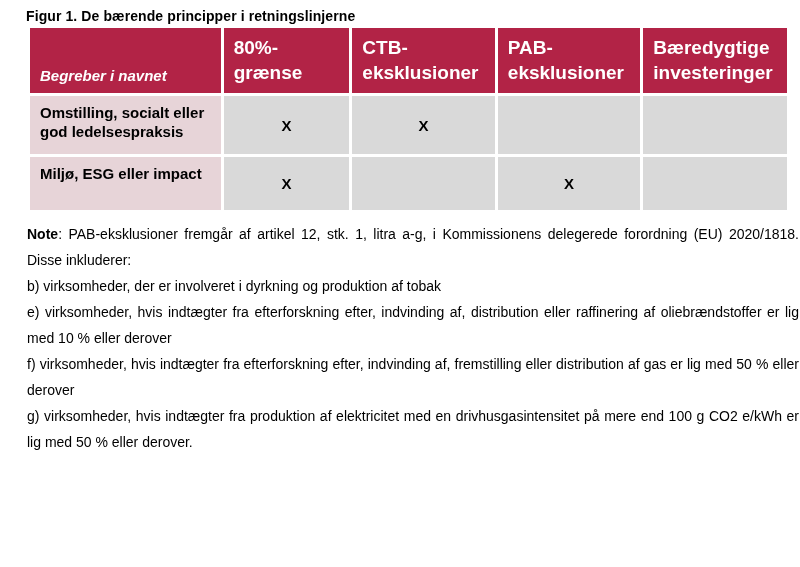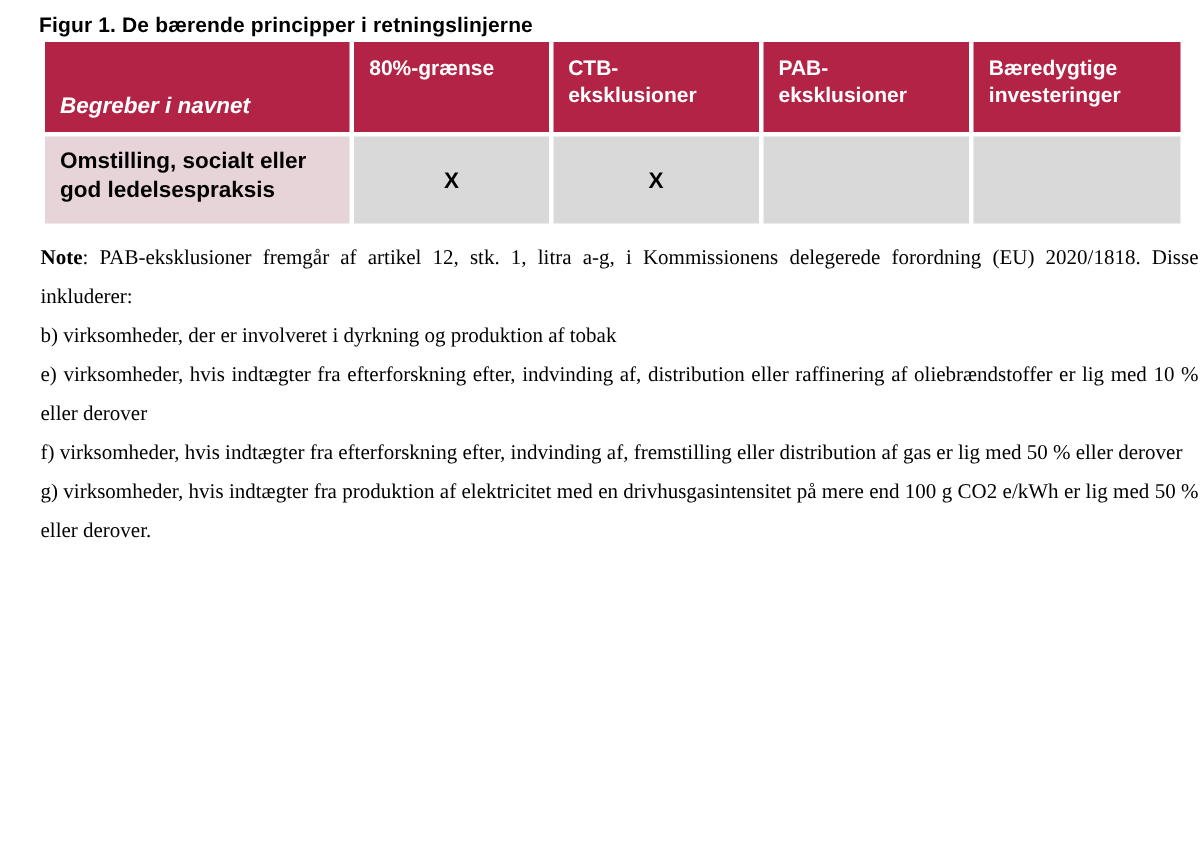--- a/index.html
+++ b/index.html
@@ -29,21 +29,21 @@
     border-spacing: 3px;
     margin-left: 1px;
   }
   table.principles th, table.principles td {
     box-sizing: border-box;
     padding: 8px 10px;
   }
   th.hdr {
     background: #b22346;
     color: #ffffff;
-    font-size: 14px;
+    font-size: 19px;
     font-weight: bold;
     text-align: left;
     vertical-align: top;
     width: 146px;
     line-height: 1.3;
   }
   th.hdr.corner {
     width: 223px;
     vertical-align: bottom;
     font-style: italic;
@@ -70,21 +70,20 @@
   tr.r3 { height: 28px; }
   .note {
     margin: 8px 0 0 1px;
     width: 772px;
     font-size: 14px;
   }
   .note p {
     margin: 0;
     line-height: 26px;
     text-align: justify;
-    font-family: Liberation Serif, serif;
   }
   .note b { font-weight: bold; }
 </style>
 </head>
 <body>
 
 <div class="page">
 
   <div class="figure-title">Figur 1. De bærende principper i retningslinjerne</div>
 
@@ -99,20 +98,27 @@
       </tr>
     </thead>
     <tbody>
       <tr class="r1">
         <td class="rowlabel">Omstilling, socialt eller god ledelsespraksis</td>
         <td class="mark">X</td>
         <td class="mark">X</td>
         <td class="mark"></td>
         <td class="mark"></td>
       </tr>
+      <tr class="r2">
+        <td class="rowlabel">Miljø, ESG eller impact</td>
+        <td class="mark">X</td>
+        <td class="mark"></td>
+        <td class="mark">X</td>
+        <td class="mark"></td>
+      </tr>
     </tbody>
   </table>
 
   <div class="note">
     <p><b>Note</b><span>: PAB-eksklusioner fremgår af artikel 12, stk. 1, litra a-g, i Kommissionens delegerede forordning (EU) 2020/1818. Disse inkluderer:</span></p>
     <p>b) virksomheder, der er involveret i dyrkning og produktion af tobak</p>
     <p>e) virksomheder, hvis indtægter fra efterforskning efter, indvinding af, distribution eller raffinering af oliebrændstoffer er lig med 10 % eller derover</p>
     <p>f) virksomheder, hvis indtægter fra efterforskning efter, indvinding af, fremstilling eller distribution af gas er lig med 50 % eller derover</p>
     <p>g) virksomheder, hvis indtægter fra produktion af elektricitet med en drivhusgasintensitet på mere end 100 g CO2 e/kWh er lig med 50 % eller derover.</p>
 

